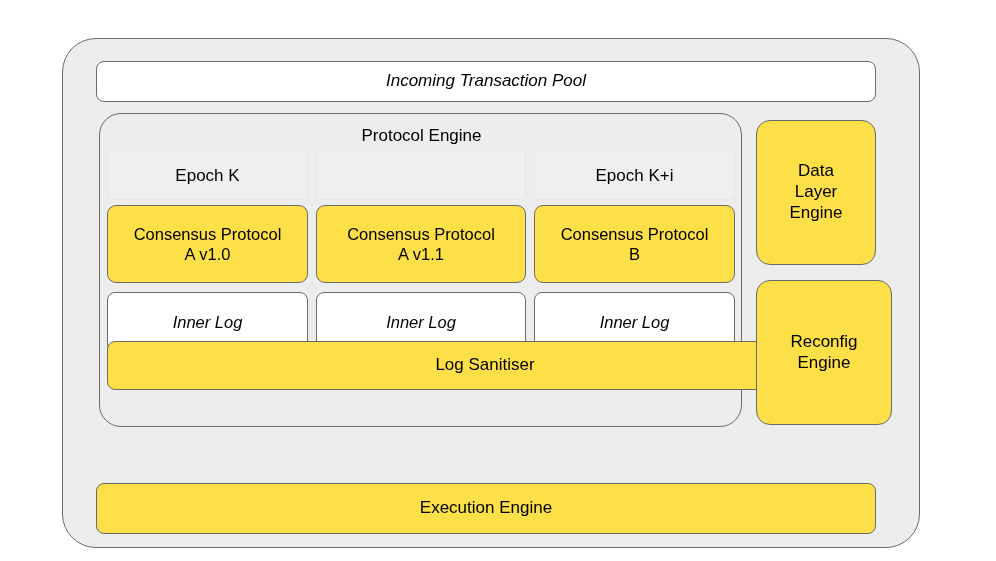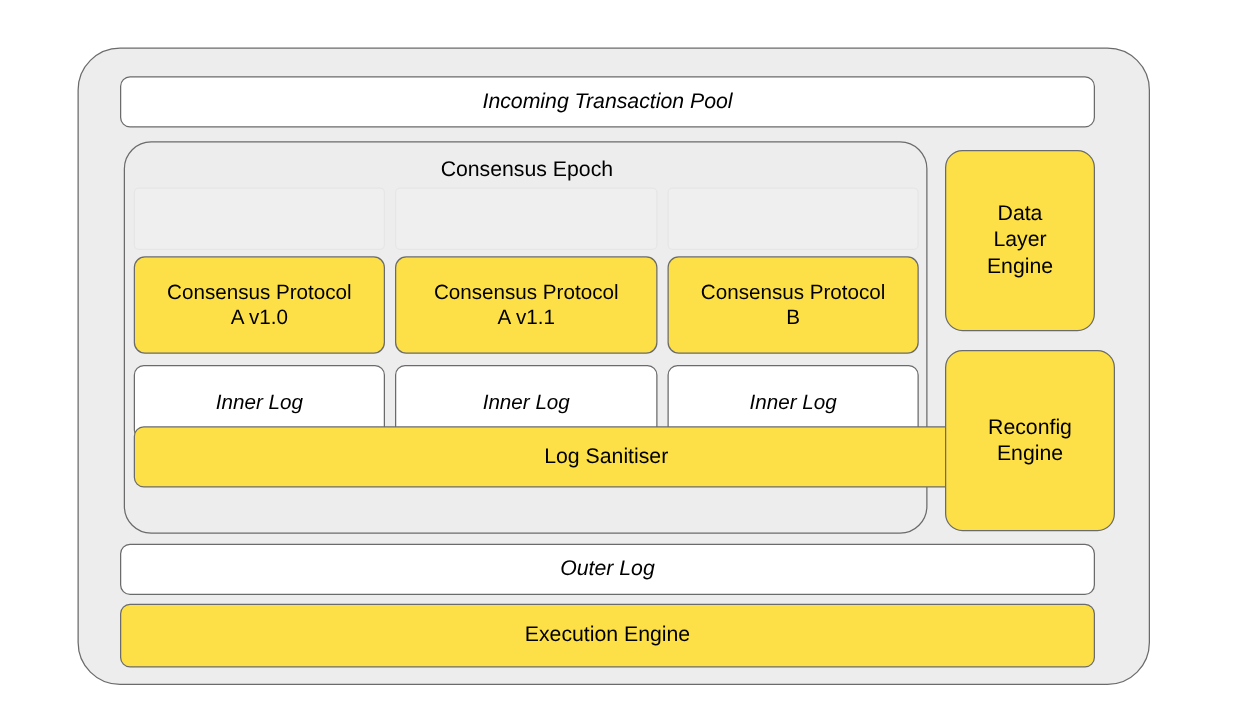--- a/index.html
+++ b/index.html
@@ -168,27 +168,29 @@
 
 <div id="canvas">
 
   <div id="system-container"></div>
 
   <div class="box fill-white ital" id="incoming-pool">
     <span class="lbl">Incoming Transaction Pool</span>
   </div>
 
   <div id="consensus-engine">
-    <div id="consensus-engine-title">Consensus Epoch</div>
+    <div id="consensus-engine-title">Protocol Engine</div>
   </div>
 
   <div class="epoch-pane" style="left:107px; top:150px; width:201px; height:50px;"></div>
   <div class="epoch-pane" style="left:316px; top:150px; width:210px; height:50px;"></div>
   <div class="epoch-pane" style="left:534px; top:150px; width:201px; height:50px;"></div>
 
+  <div class="epoch-label" style="left:107px; width:201px;">Epoch K</div>
+  <div class="epoch-label" style="left:534px; width:201px;">Epoch K+i</div>
 
   <div class="box fill-grey protocol-box" style="left:107px; width:201px;">
     <span class="lbl">Consensus Protocol
 A v1.0</span>
   </div>
   <div class="box fill-grey protocol-box" style="left:316px; width:210px;">
     <span class="lbl">Consensus Protocol
 A v1.1</span>
   </div>
   <div class="box fill-grey protocol-box" style="left:534px; width:201px;">
@@ -213,21 +215,18 @@
   <div class="box fill-grey" id="data-layer-engine">
     <span class="lbl">Data
 Layer
 Engine</span>
   </div>
   <div class="box fill-grey" id="reconfig-engine">
     <span class="lbl">Reconfig
 Engine</span>
   </div>
 
-  <div class="box fill-white ital" id="outer-log">
-    <span class="lbl">Outer Log</span>
-  </div>
 
   <div class="box fill-grey" id="execution-engine">
     <span class="lbl">Execution Engine</span>
   </div>
 
 </div>
 
 </body></html>

